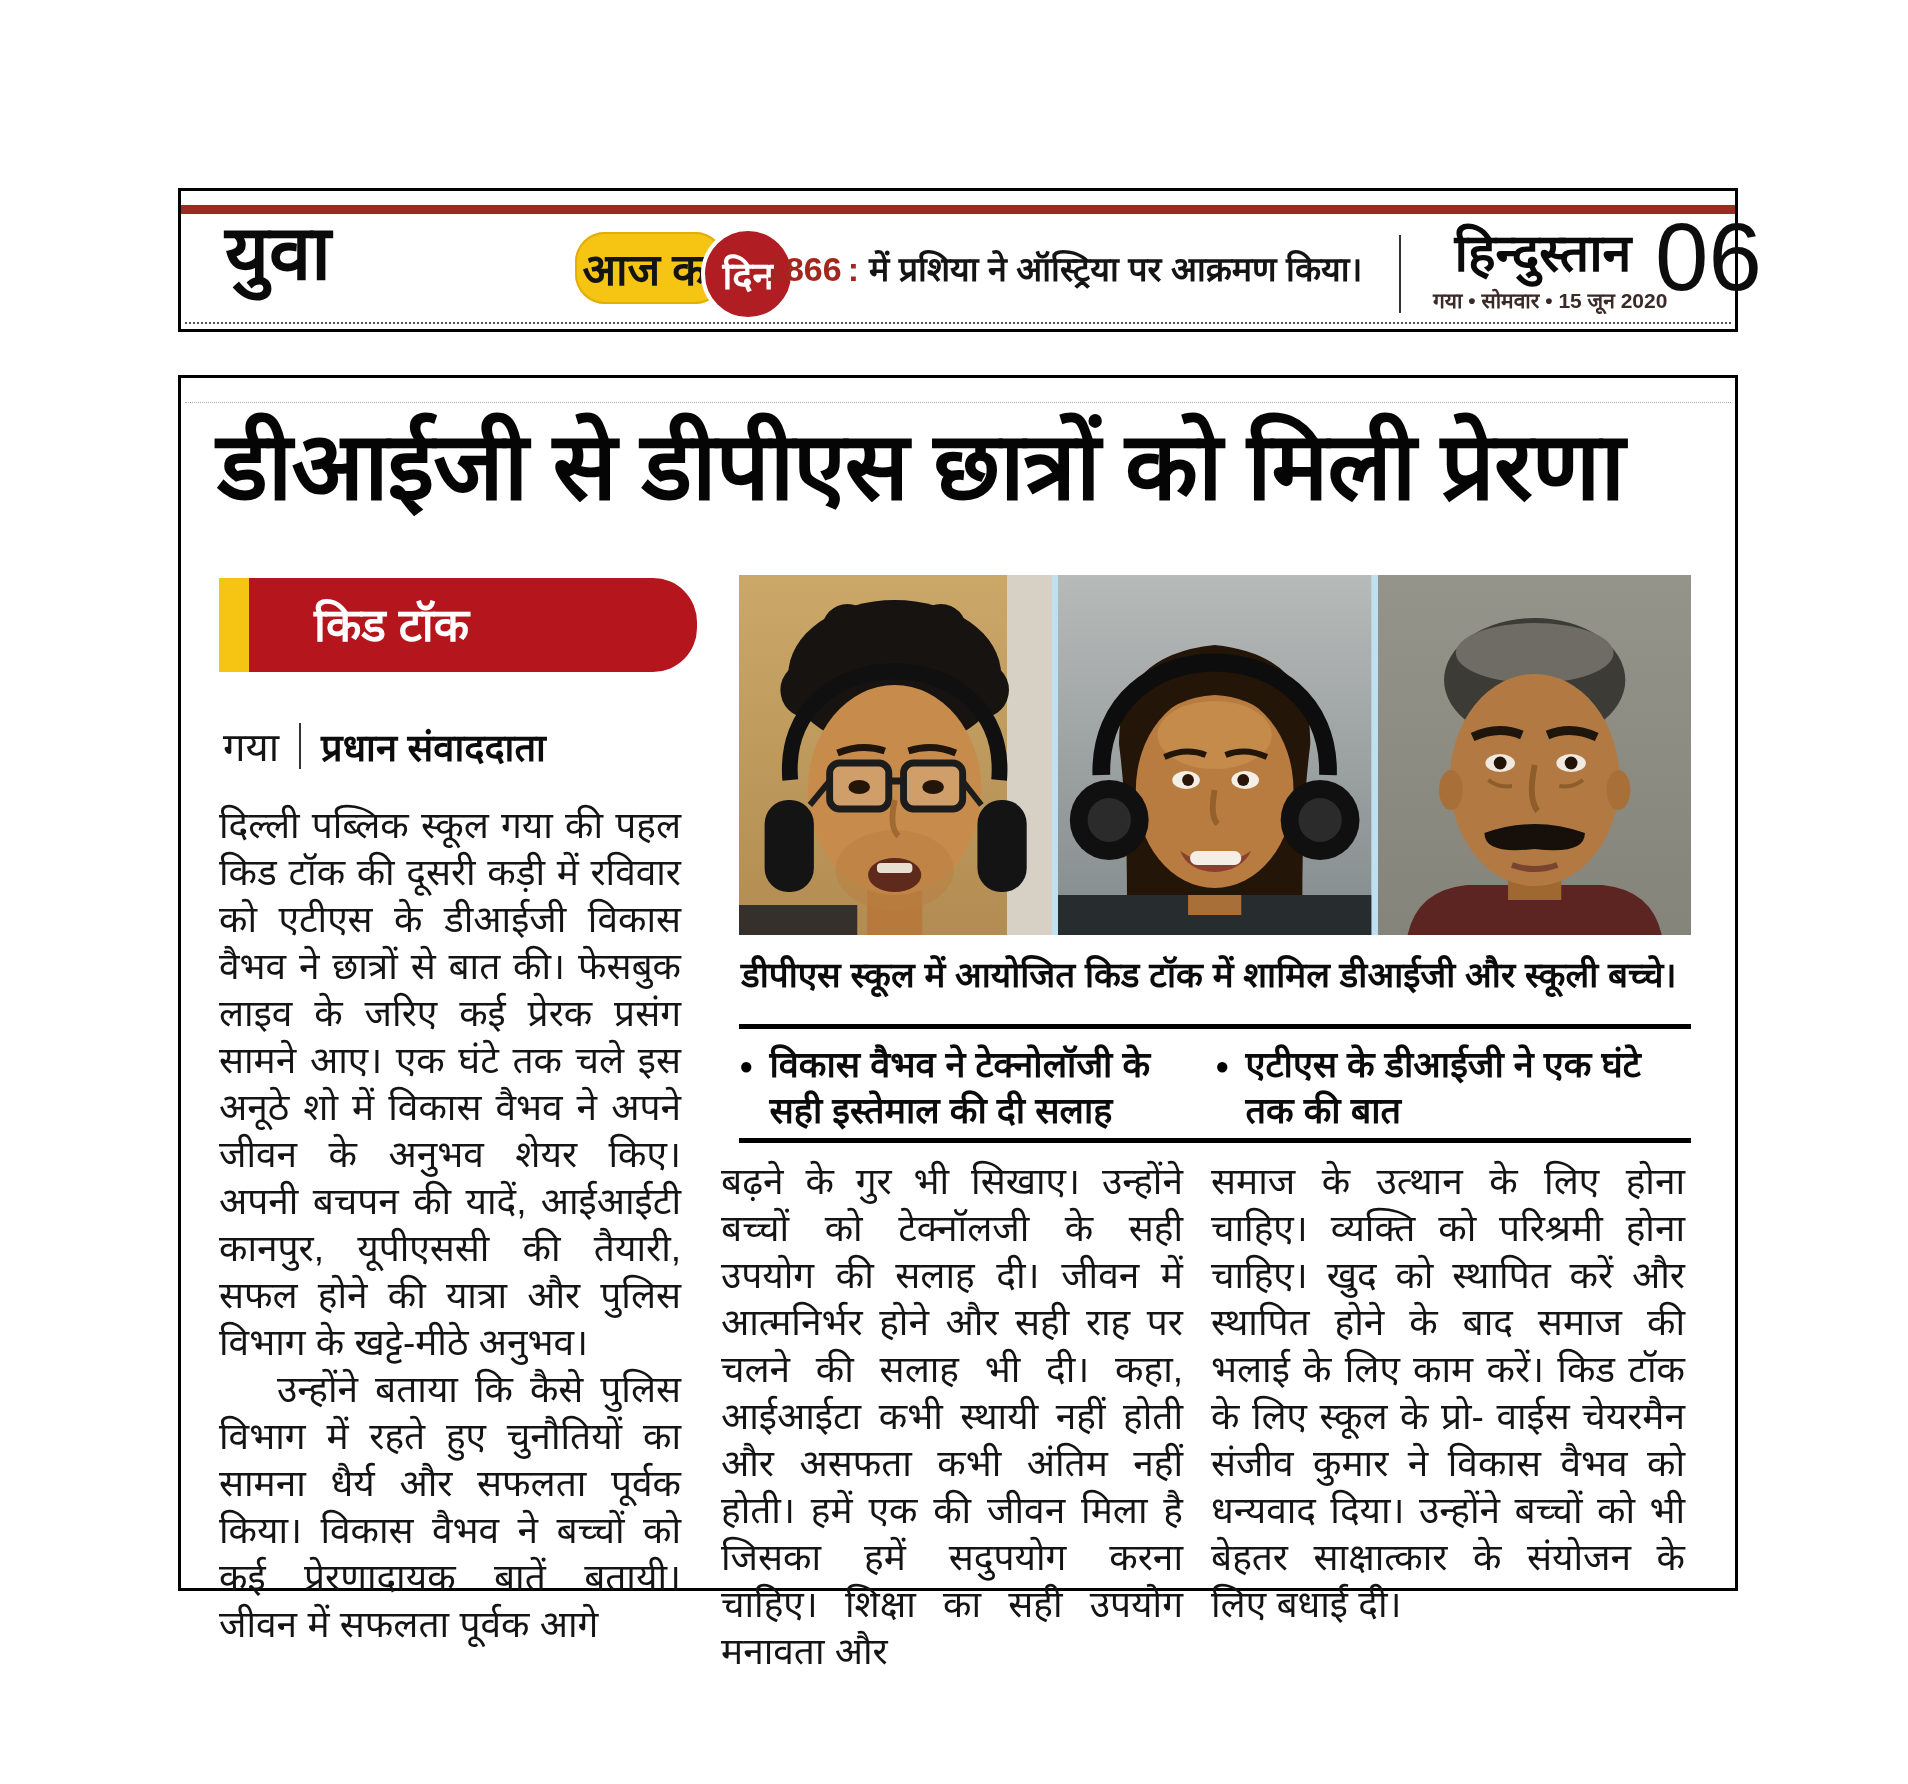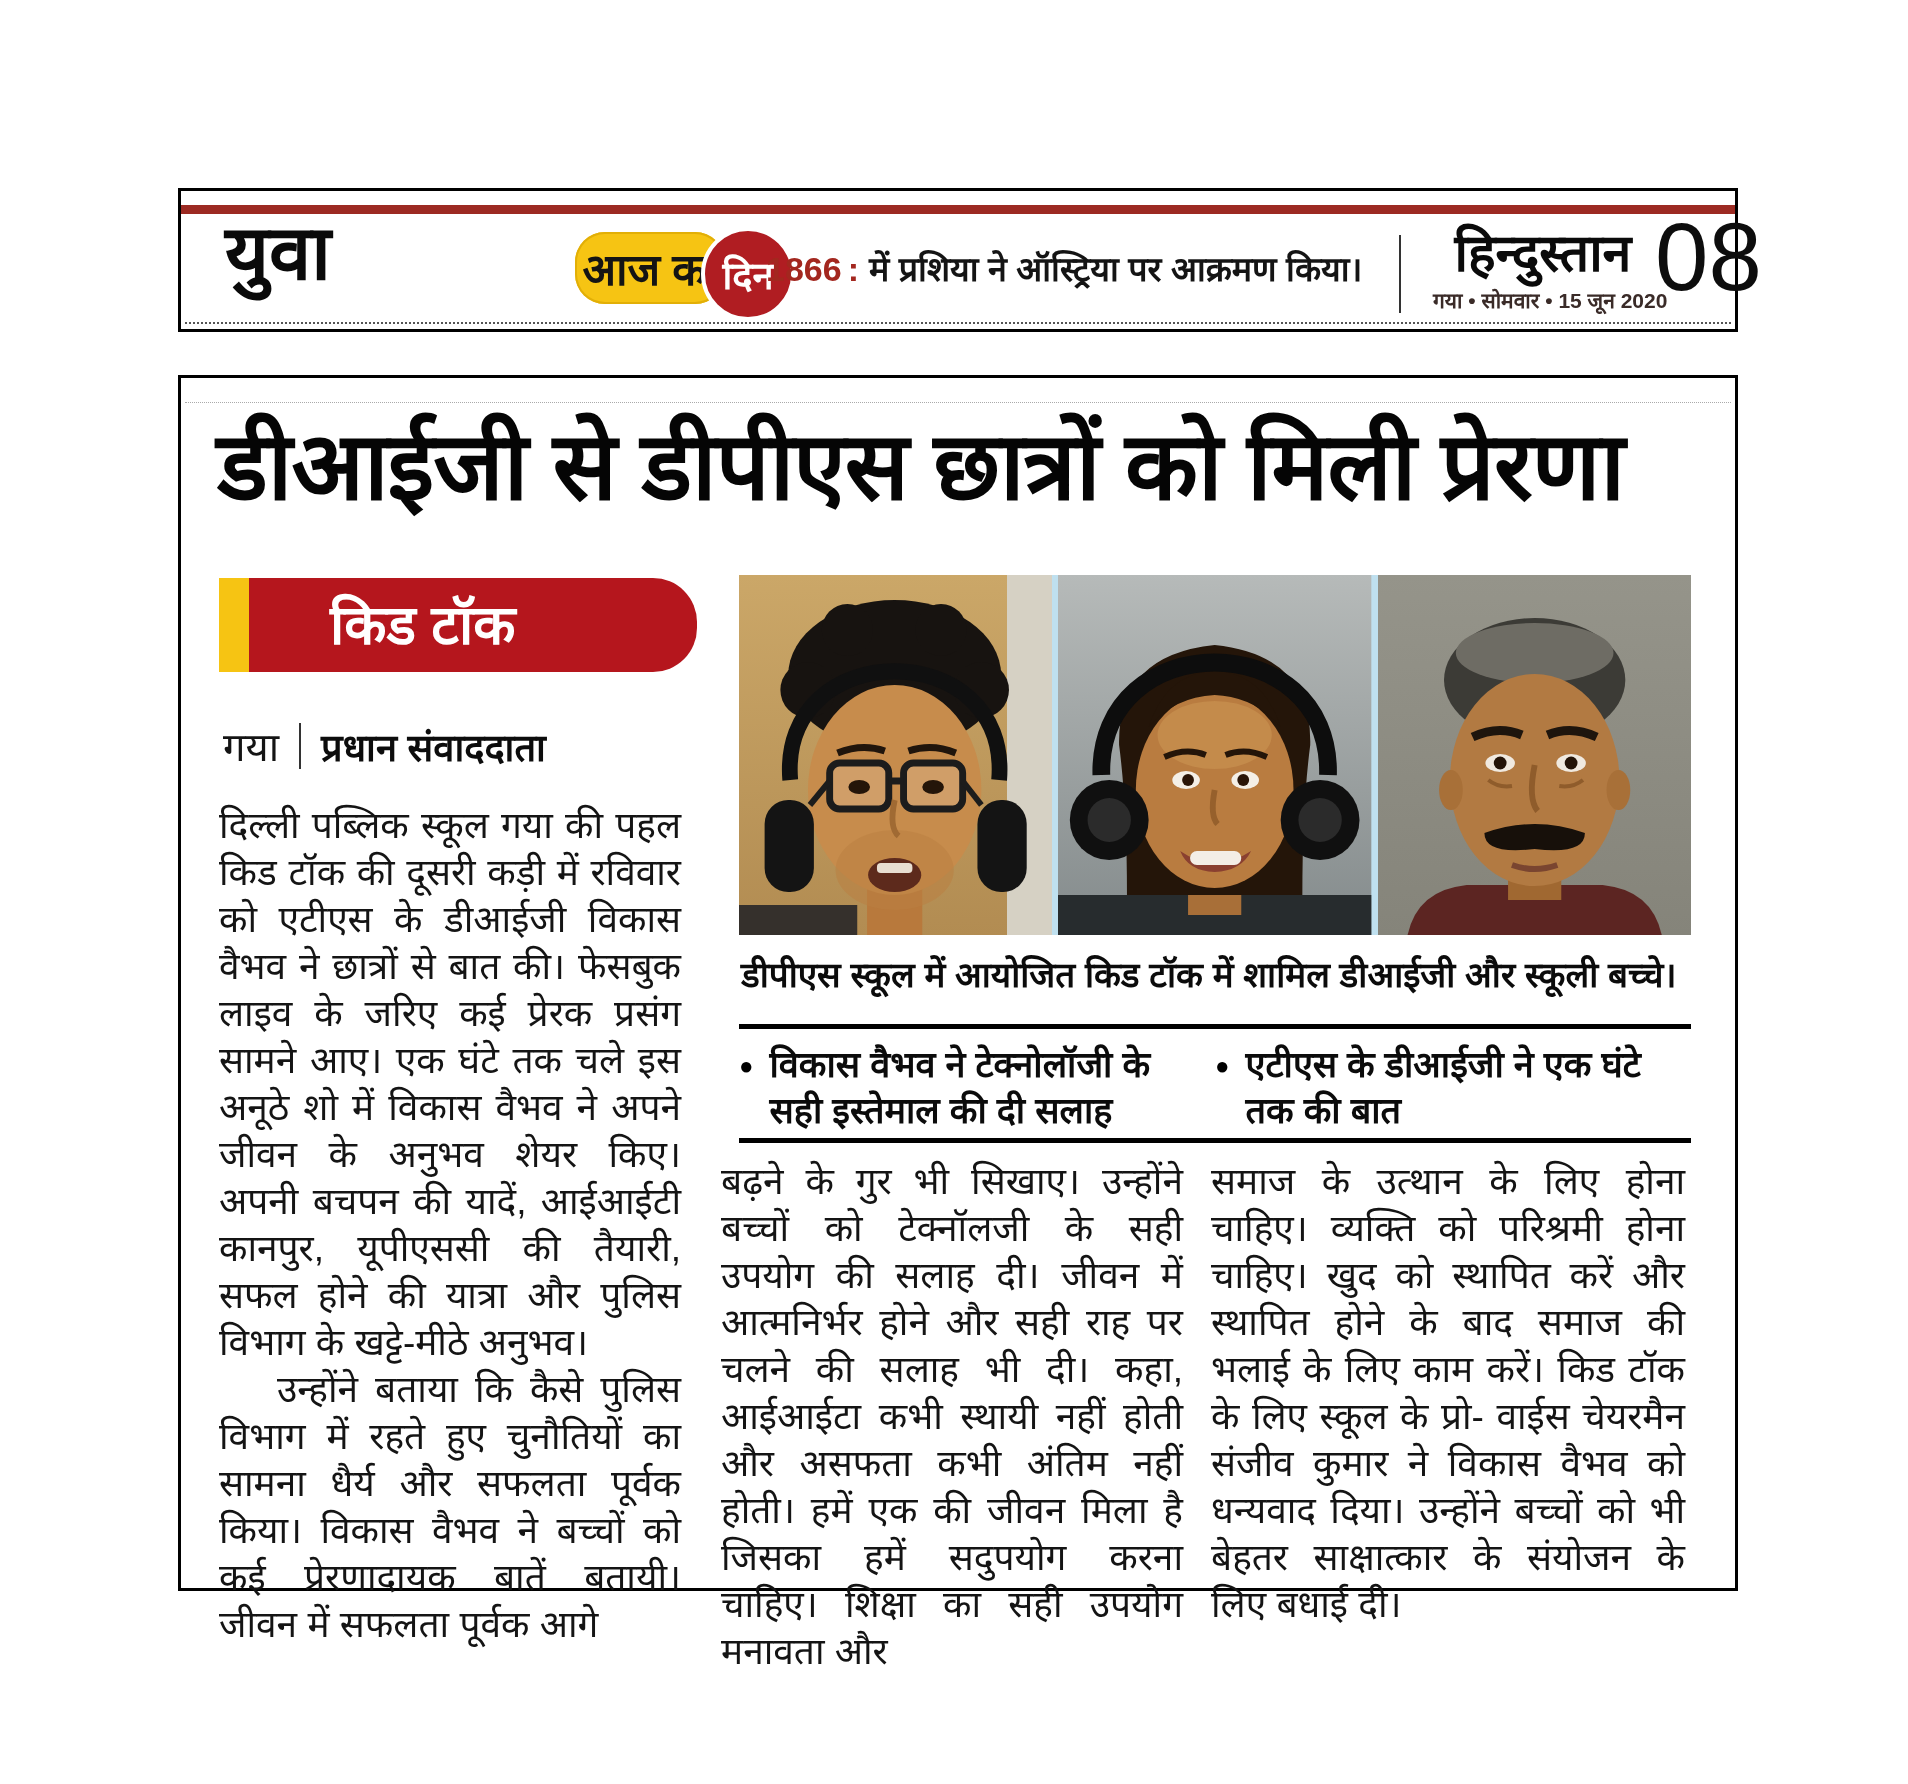--- a/index.html
+++ b/index.html
@@ -48,21 +48,21 @@
     position:absolute;left:36px;top:34px;width:1490px;
     font-size:95px;font-weight:800;color:#050505;letter-spacing:-1px;
     white-space:nowrap;line-height:1.15;
   }
   .kicker{position:absolute;left:38px;top:200px;width:478px;height:94px;display:flex;}
   .kicker-stripe{width:30px;height:100%;background:#f6c413;}
   .kicker-red{
     flex:1;background:#b5161d;border-radius:0 44px 44px 0;
     display:flex;align-items:center;
   }
-  .kicker-label{color:#ffffff;font-size:55px;font-weight:800;padding-left:65px;line-height:1;margin-left:16px;}
+  .kicker-label{color:#ffffff;font-size:46px;font-weight:800;padding-left:65px;line-height:1;}
   .byline{position:absolute;left:42px;top:340px;display:flex;align-items:center;}
   .byline-location{font-size:40px;font-weight:500;color:#141414;}
   .byline-divider{width:2px;height:46px;background:#333;margin:0 20px;}
   .byline-reporter{font-size:38px;font-weight:800;color:#0c0c0c;}
   
   .photo-strip{
     position:absolute;left:558px;top:197px;width:952px;height:360px;
     background:#bfe0ef;display:flex;gap:6px;
   }
   .photo-panel{flex:1;overflow:hidden;}
@@ -104,21 +104,21 @@
     <span class="fact-year">1866</span><span class="fact-sep">:</span><span class="fact-text">में प्रशिया ने ऑस्ट्रिया पर आक्रमण किया।</span>
   </div>
 
   <div class="masthead-divider"></div>
 
   <div class="paper-block">
     <div class="paper-name">हिन्दुस्तान</div>
     <div class="edition-line">गया • सोमवार • 15 जून 2020</div>
   </div>
 
-  <div class="page-number">08</div>
+  <div class="page-number">06</div>
   <div class="masthead-dotted"></div>
 </div>
 
 <div class="article-box">
   <div class="article-dotted"></div>
 
   <h1 class="headline" style="margin:0;">डीआईजी से डीपीएस छात्रों को मिली प्रेरणा</h1>
 
   <div class="kicker">
     <div class="kicker-stripe"></div>

